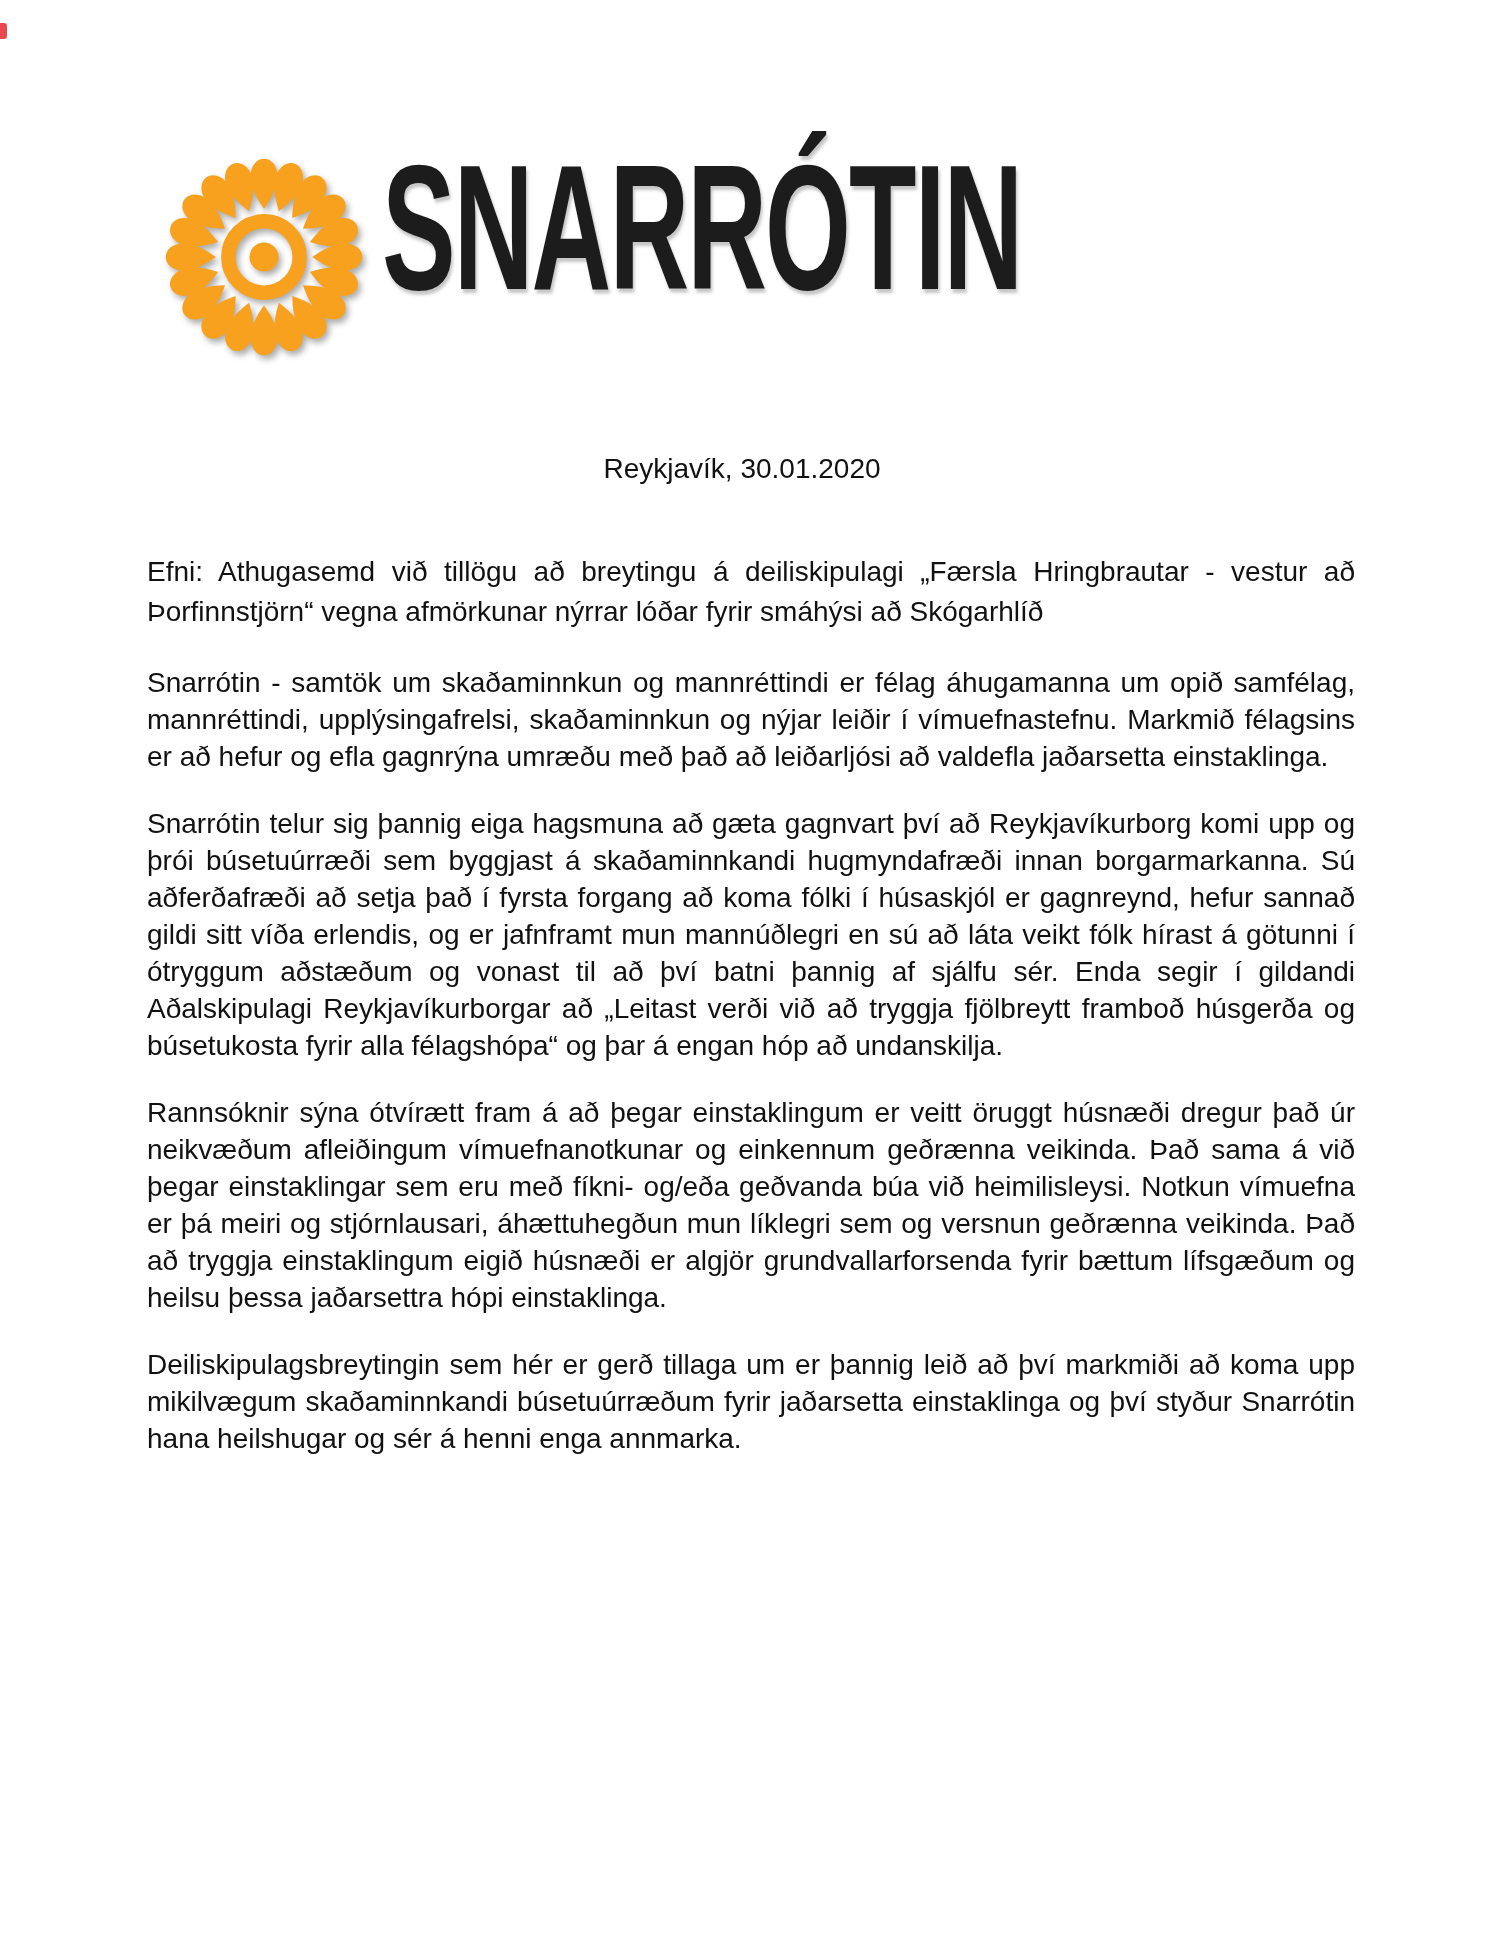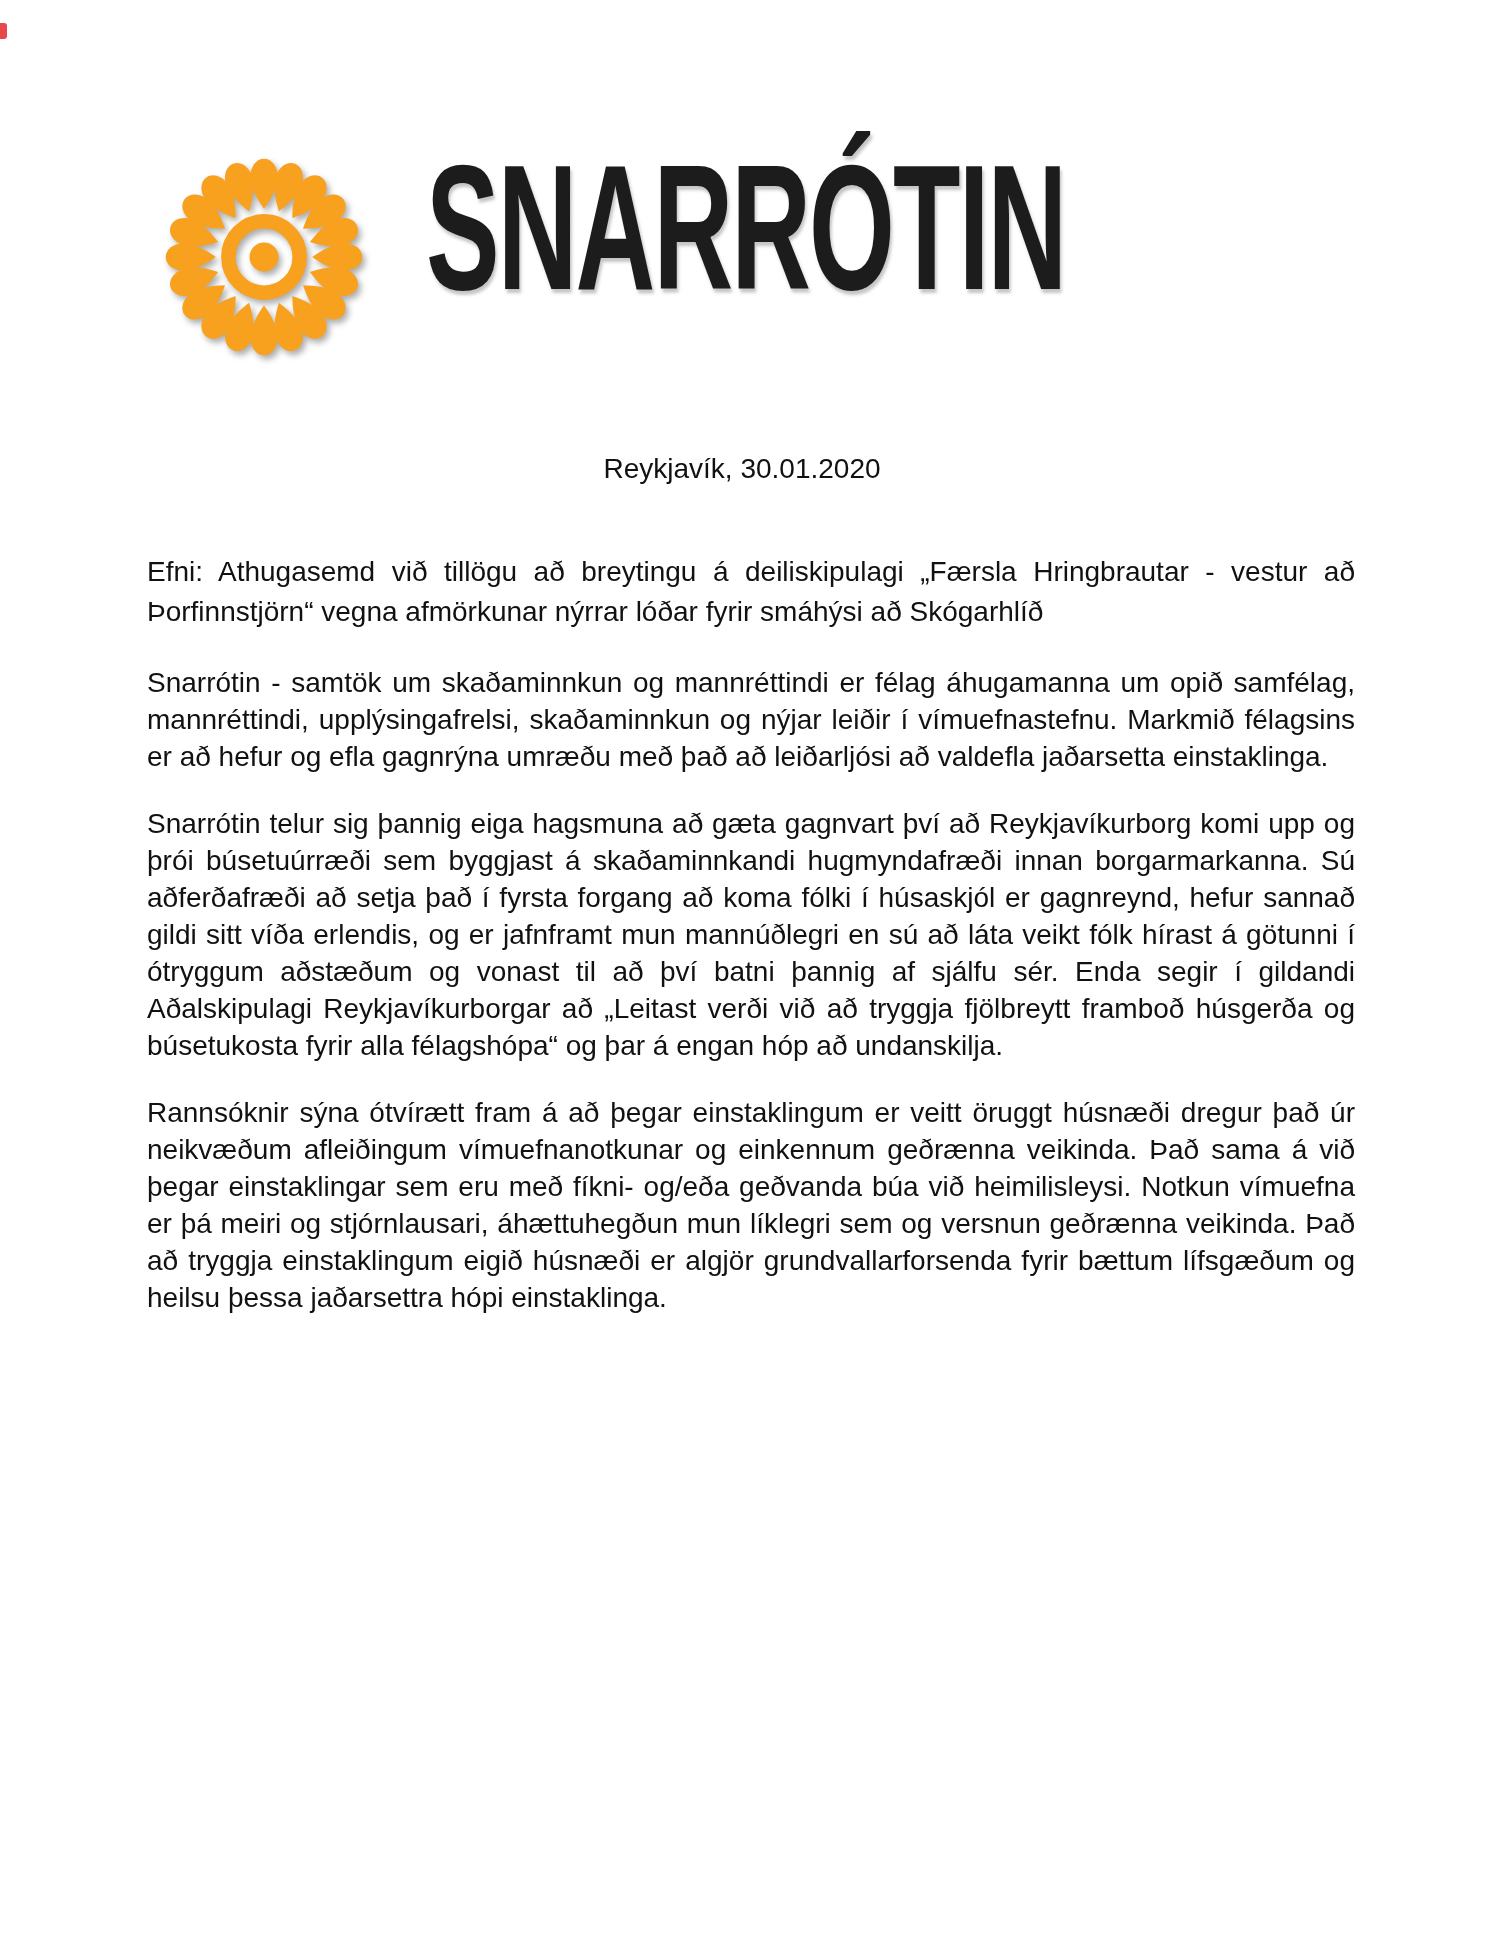--- a/index.html
+++ b/index.html
@@ -16,21 +16,20 @@
     position: absolute;
     left: 0px; top: 23px;
     width: 7px; height: 16px;
     border-radius: 0 3px 3px 0;
     background: #e8474b;
   }
   .logo-row {
     display: flex;
     align-items: flex-start;
     margin: 148px 0 0 158px;
-    gap: 44px;
   }
   .logo-icon-wrap {
     width: 212px; height: 218px;
     flex: 0 0 auto;
     filter: drop-shadow(3px 4px 3px rgba(70,70,70,0.45));
   }
   .logo-text { margin-left: 12px; margin-top: 4px; }
   .logo-title-text {
     display: inline-block;
     font-size: 178px;
@@ -135,17 +134,18 @@
   </div>
 
   <div class="content">
     <div class="date-line">Reykjavík, 30.01.2020</div>
 
     <p class="subject">Efni: Athugasemd við tillögu að breytingu á deiliskipulagi „Færsla Hringbrautar - vestur að Þorfinnstjörn“ vegna afmörkunar nýrrar lóðar fyrir smáhýsi að Skógarhlíð</p>
 
     <p class="para">Snarrótin - samtök um skaðaminnkun og mannréttindi er félag áhugamanna um opið samfélag, mannréttindi, upplýsingafrelsi, skaðaminnkun og nýjar leiðir í vímuefnastefnu. Markmið félagsins er að hefur og efla gagnrýna umræðu með það að leiðarljósi að valdefla jaðarsetta einstaklinga.</p>
     <p class="para">Snarrótin telur sig þannig eiga hagsmuna að gæta gagnvart því að Reykjavíkurborg komi upp og þrói búsetuúrræði sem byggjast á skaðaminnkandi hugmyndafræði innan borgarmarkanna. Sú aðferðafræði að setja það í fyrsta forgang að koma fólki í húsaskjól er gagnreynd, hefur sannað gildi sitt víða erlendis, og er jafnframt mun mannúðlegri en sú að láta veikt fólk hírast á götunni í ótryggum aðstæðum og vonast til að því batni þannig af sjálfu sér. Enda segir í gildandi Aðalskipulagi Reykjavíkurborgar að „Leitast verði við að tryggja fjölbreytt framboð húsgerða og búsetukosta fyrir alla félagshópa“ og þar á engan hóp að undanskilja.</p>
     <p class="para">Rannsóknir sýna ótvírætt fram á að þegar einstaklingum er veitt öruggt húsnæði dregur það úr neikvæðum afleiðingum vímuefnanotkunar og einkennum geðrænna veikinda. Það sama á við þegar einstaklingar sem eru með fíkni- og/eða geðvanda búa við heimilisleysi. Notkun vímuefna er þá meiri og stjórnlausari, áhættuhegðun mun líklegri sem og versnun geðrænna veikinda. Það að tryggja einstaklingum eigið húsnæði er algjör grundvallarforsenda fyrir bættum lífsgæðum og heilsu þessa jaðarsettra hópi einstaklinga.</p>
+    <p class="para">Deiliskipulagsbreytingin sem hér er gerð tillaga um er þannig leið að því markmiði að koma upp mikilvægum skaðaminnkandi búsetuúrræðum fyrir jaðarsetta einstaklinga og því styður Snarrótin hana heilshugar og sér á henni enga annmarka.</p>
 
 
   </div>
 
 </div>
 
 </body></html>

